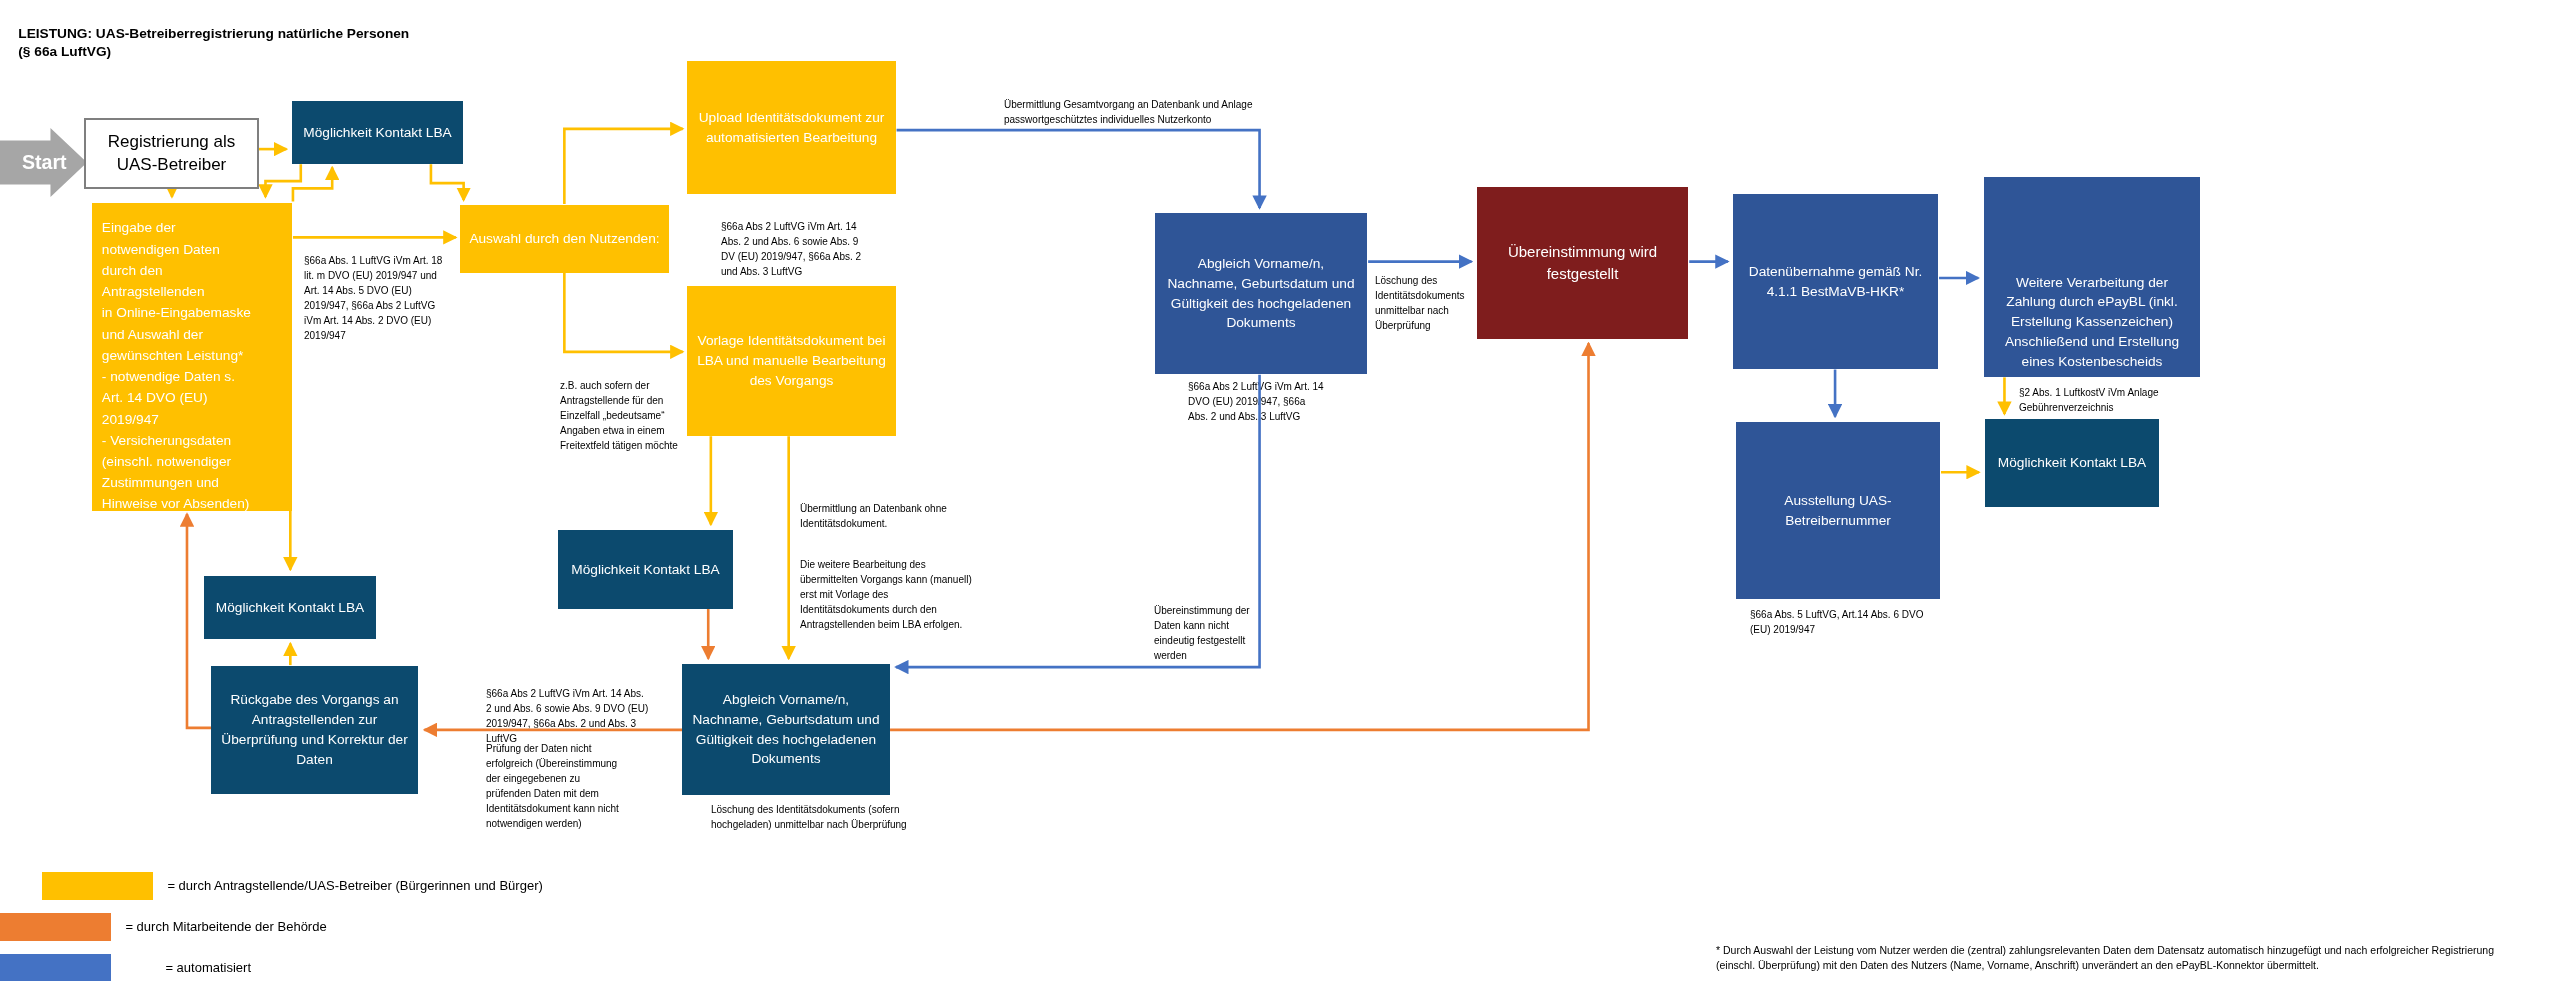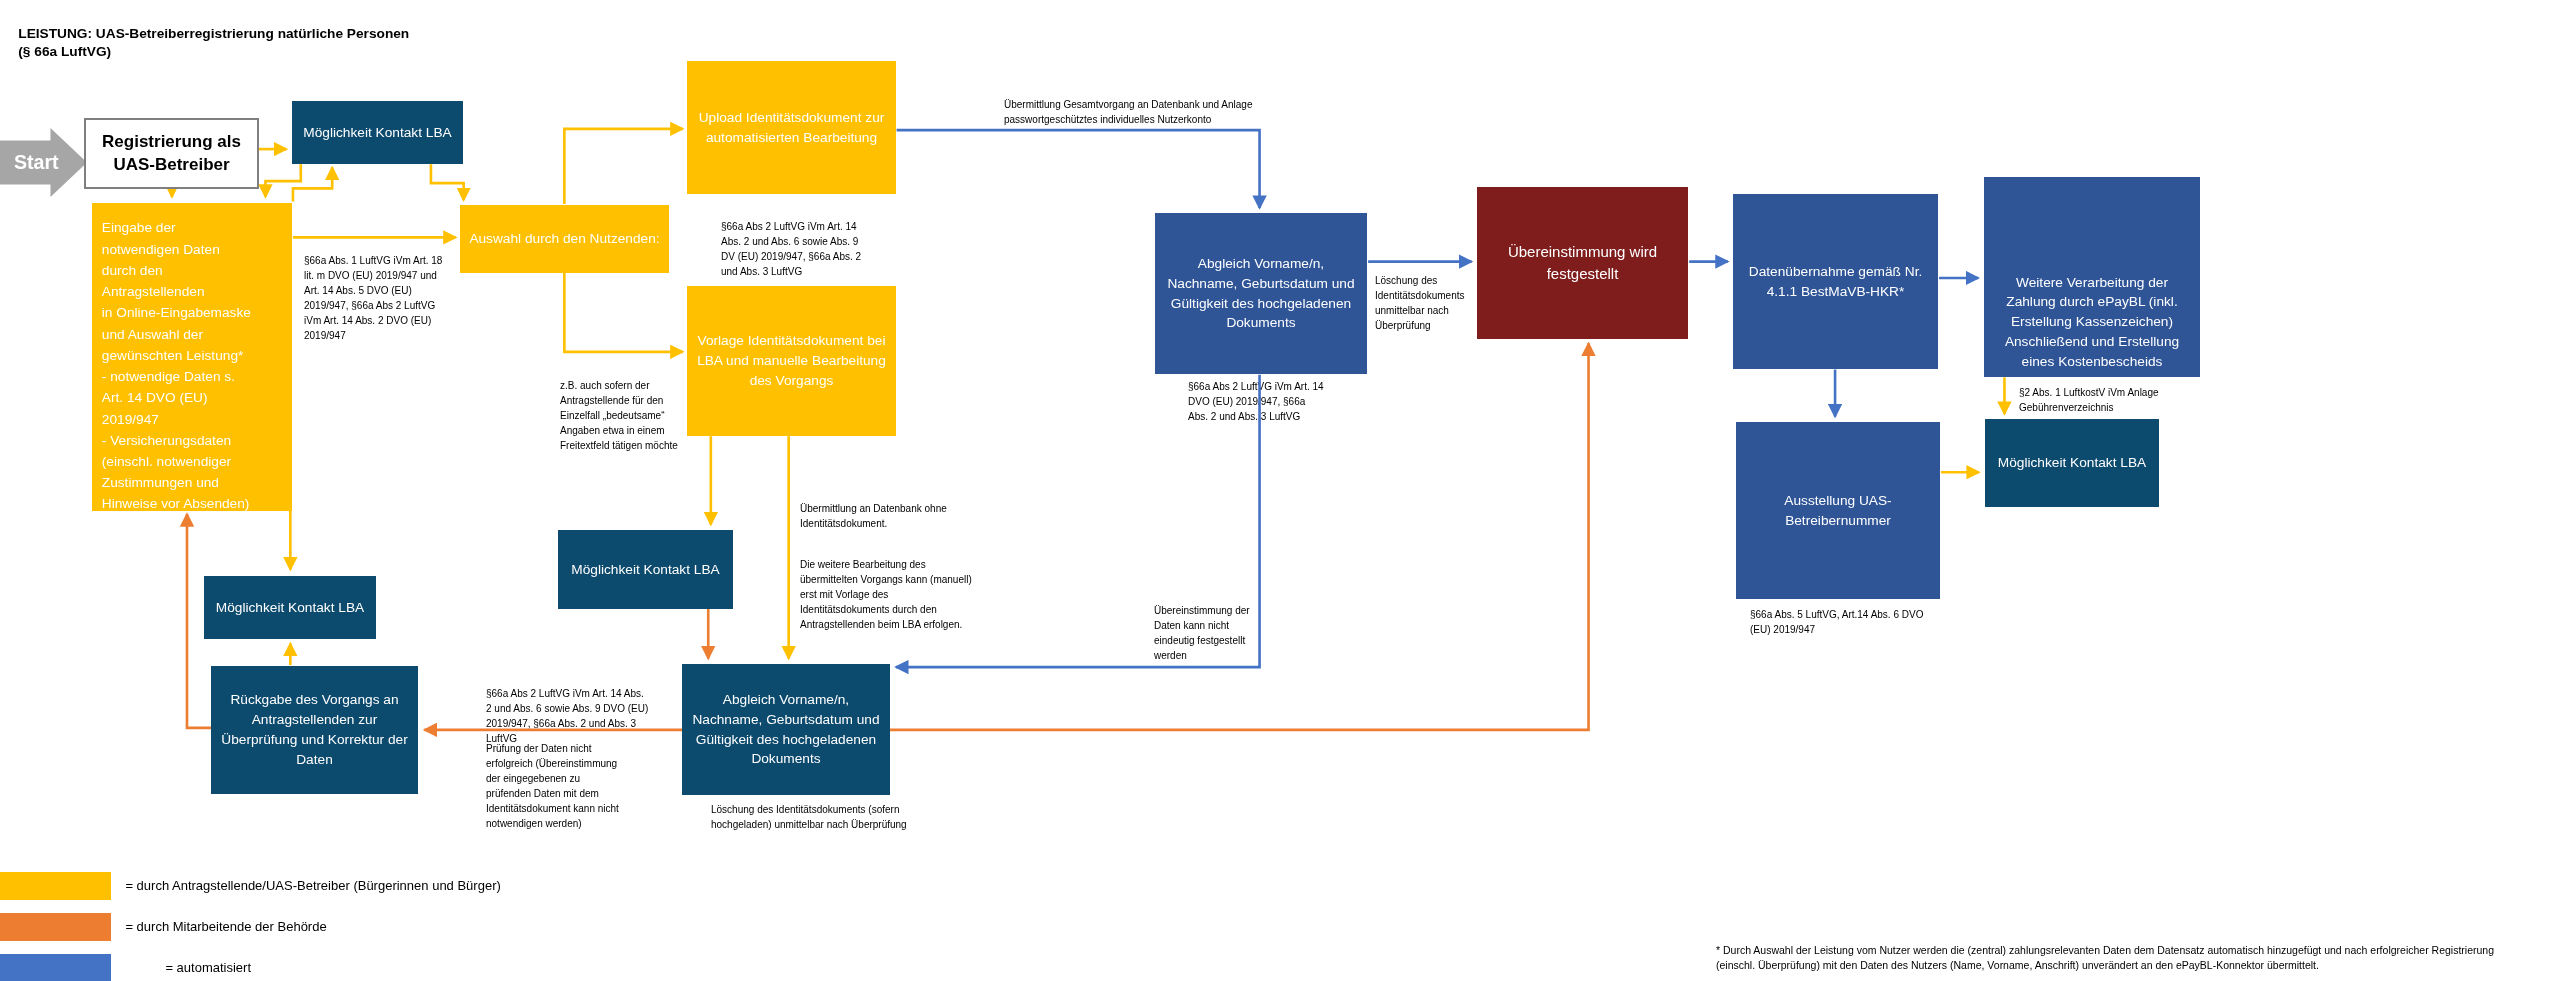--- a/index.html
+++ b/index.html
@@ -4,26 +4,26 @@
 <style>
   html,body{margin:0;padding:0;background:#fff;font-family:"Liberation Sans",sans-serif;}
   .canvas{position:relative;width:2576px;height:981px;background:#fff;overflow:hidden;}
   .title{position:absolute;left:18.3px;top:25px;width:406px;font-size:13.7px;font-weight:bold;color:#000;line-height:1.3;}
   .node{position:absolute;display:flex;align-items:center;justify-content:center;text-align:center;
         color:#fff;font-size:13.7px;line-height:1.45;padding:5.2px 9.2px;box-sizing:border-box;}
   .yellow{background:#FFC000;}
   .orange{background:#0c4a6e;}
   .blue{background:#2F5597;}
   .green{background:#7f1d1d;font-size:15px;}
-  .white-box{background:#fff;border:2px solid #7F7F7F;color:#000;font-weight:bold;font-size:17px;line-height:1.3;}
+  .white-box{background:#fff;border:2px solid #7F7F7F;color:#000;font-weight:normal;font-size:17px;line-height:1.3;}
   .left-align{justify-content:flex-start;text-align:left;align-items:flex-start;padding:14.4px 9.8px;}
   .pre{white-space:pre-line;}
   .start-arrow{position:absolute;left:0;top:128px;width:87px;height:69px;background:#A6A6A6;
       clip-path:polygon(0% 18%,58% 18%,58% 0%,100% 50%,58% 100%,58% 82%,0% 82%);
-      display:flex;align-items:center;color:#fff;font-weight:bold;font-size:19.6px;padding-left:14px;box-sizing:border-box;}
+      display:flex;align-items:center;color:#fff;font-weight:bold;font-size:19.6px;padding-left:22px;box-sizing:border-box;}
   .note{position:absolute;font-size:10px;line-height:1.5;color:#000;}
   svg.wires{position:absolute;left:0;top:0;width:2576px;height:981px;}
   .legend-row{position:absolute;left:0;display:flex;align-items:center;height:27.5px;}
   .swatch{width:111px;height:27.5px;flex:0 0 111px;}
   .legend-label{margin-left:14.4px;font-size:13px;color:#000;white-space:nowrap;}
   .footnote{position:absolute;left:1716px;top:943px;width:785px;font-size:10.5px;line-height:1.45;color:#000;}
 </style>
 </head>
 <body>
 
@@ -167,21 +167,21 @@
   </div>
 
   <div class="node orange" style="left:211px;top:666px;width:207px;height:128px;">
     <span>Rückgabe des Vorgangs an Antragstellenden zur Überprüfung und Korrektur der Daten</span>
   </div>
 
   <div class="node orange" style="left:682px;top:664px;width:208px;height:131px;">
     <span>Abgleich Vorname/n, Nachname, Geburtsdatum und Gültigkeit des hochgeladenen Dokuments</span>
   </div>
 
-  <div class="legend-row" style="top:872px;">
+  <div class="legend-row" style="top:872px;padding-left:42px;">
     <div class="swatch" style="background:#FFC000;"></div>
     <div class="legend-label">= durch Antragstellende/UAS-Betreiber (Bürgerinnen und Bürger)</div>
   </div>
   <div class="legend-row" style="top:913px;">
     <div class="swatch" style="background:#ED7D31;"></div>
     <div class="legend-label">= durch Mitarbeitende der Behörde</div>
   </div>
   <div class="legend-row" style="top:954px;gap:40px;">
     <div class="swatch" style="background:#4472C4;"></div>
     <div class="legend-label">= automatisiert</div>

